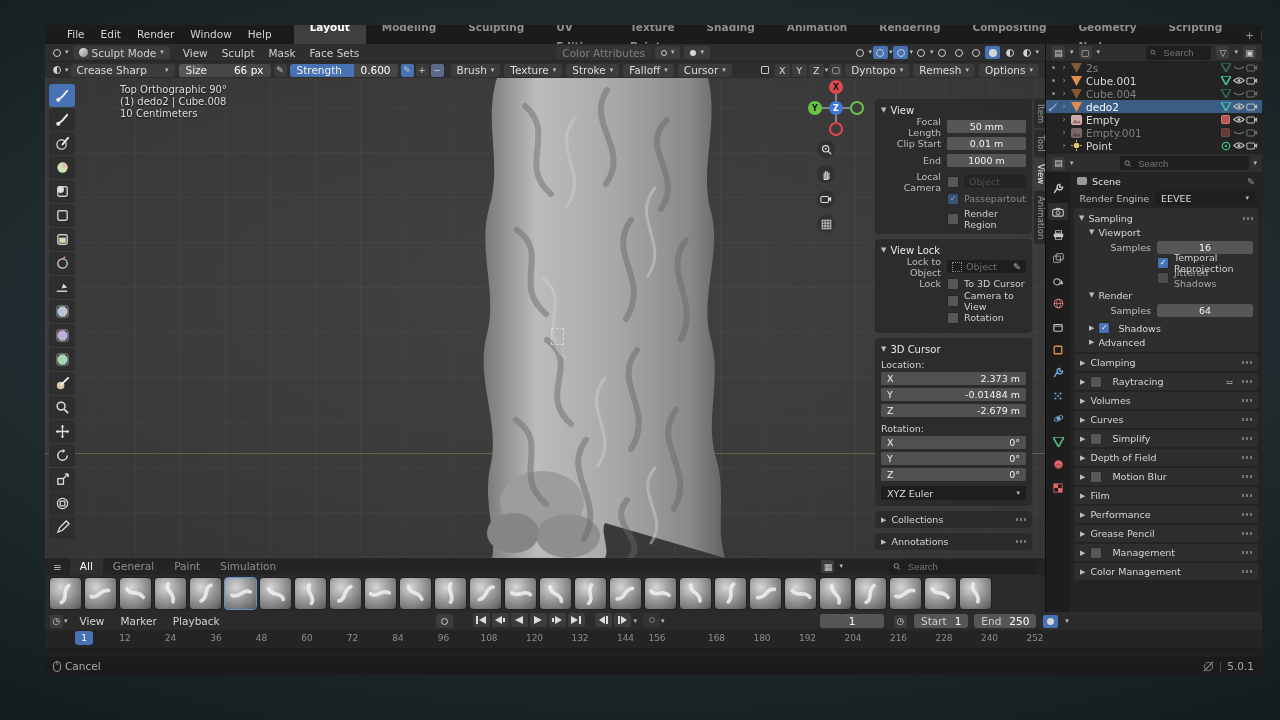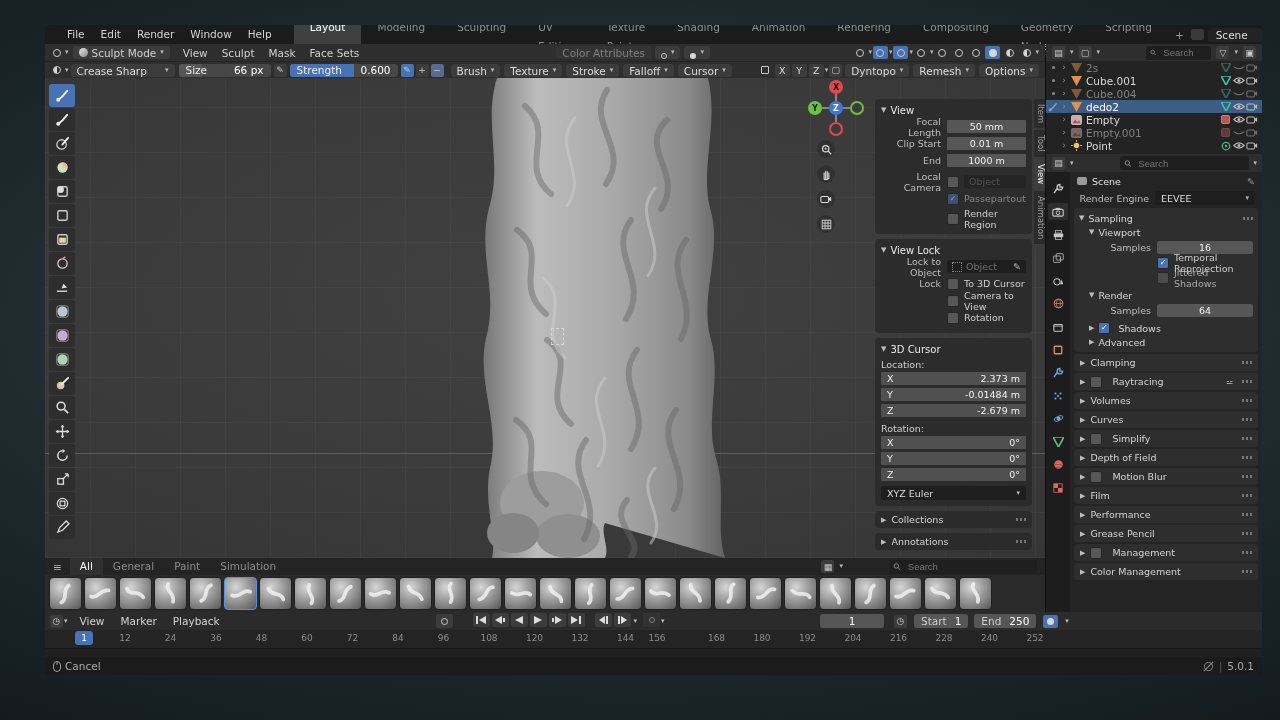--- a/index.html
+++ b/index.html
@@ -6,32 +6,32 @@
     font-family:"DejaVu Sans","Liberation Sans",sans-serif;background:#0c1214;}
   .desktop{position:fixed;inset:0;
     background:radial-gradient(120% 95% at 50% 45%, #2e3e42 0%, #202c2f 40%, #101719 78%, #070b0c 100%);}
   .app{position:absolute;left:45px;top:25px;width:1217px;height:650px;background:#0e0e0e;
     border-radius:5px;overflow:hidden;color:#cfcfcf;font-size:10.5px;}
   
   .topbar{position:absolute;left:0;top:0;width:1217px;height:19px;background:#1b1b1b;display:flex;align-items:center;}
   .logo{width:16px;height:13px;margin:0 6px 0 8px;border-radius:3px;background:radial-gradient(circle at 35% 35%,#ff9f43,#d96b1f 70%);}
   .tmenu{padding:0 8px;height:19px;line-height:19px;color:#d4d4d4;}
   .wtabs{display:flex;margin-left:14px;height:19px;align-items:center;}
-  .wtab{padding:0 16px;height:33px;line-height:19px;color:#8f8f8f;}
+  .wtab{padding:0 16px;height:33px;line-height:19px;color:#8f8f8f;font-weight:bold;}
   .wtab.active{background:#3f3f3f;color:#fff;border-radius:3px 3px 0 0;}
   .plus{color:#9a9a9a;padding:0 7px;}
   .topbar-right{margin-left:auto;display:flex;align-items:center;gap:4px;padding-right:8px;}
   .mini-ic{width:13px;height:11px;border-radius:2px;background:#3a3a3a;display:inline-block;}
   .scene-field{background:#232323;border-radius:3px;height:14px;line-height:14px;padding:0 8px;color:#ddd;min-width:58px;}
   
   .vp{position:absolute;left:0;top:19px;width:1000px;height:568px;background:#3a3a3a;}
   .vp-h1{position:absolute;left:0;top:0;width:100%;height:17px;background:#2e2e2e;display:flex;align-items:center;z-index:30;}
   .vp-h2{position:absolute;left:0;top:17px;width:100%;height:17px;background:#2e2e2e;display:flex;align-items:center;z-index:30;border-top:1px solid #242424;box-sizing:border-box;}
   .vmenu{padding:0 7px;color:#d0d0d0;}
-  .dd{display:inline-flex;align-items:flex-end;gap:4px;background:#3c3c3c;border-radius:3px;height:13px;padding:0 6px;color:#ddd;margin:0 2px;white-space:nowrap;}
+  .dd{display:inline-flex;align-items:center;gap:4px;background:#3c3c3c;border-radius:3px;height:13px;padding:0 6px;color:#ddd;margin:0 2px;white-space:nowrap;}
   .dd.dim{opacity:.45;}
   .caret{font-size:7px;color:#bbb;line-height:13px;}
   .modechip{display:flex;align-items:center;gap:4px;background:#3c3c3c;border-radius:3px;height:13px;padding:0 6px;margin-left:4px;}
   .brushdot{width:9px;height:9px;border-radius:50%;background:linear-gradient(135deg,#e8e8e8,#8a8a8a);}
   .hic{width:15px;height:13px;border-radius:2px;margin:0 1px;background:#2e2e2e;display:inline-flex;align-items:center;justify-content:center;}
   .hic.on{background:#4772b3;}
   .circ{width:8px;height:8px;border-radius:50%;border:1.5px solid #c9c9c9;box-sizing:border-box;}
   .circ.fill{background:#d6d6d6;border:none;}
   .circ.half{background:linear-gradient(90deg,#d6d6d6 50%,transparent 50%);border:1px solid #c9c9c9;}
   .slider{position:relative;background:#474747;border-radius:3px;height:13px;overflow:hidden;display:flex;align-items:center;margin:0 2px;}
@@ -344,20 +344,25 @@
           <path d="M582 422 C562 446 601 461 586 479"></path>
         </g>
         <g fill="none" stroke="#cecece" stroke-width="3" stroke-linecap="round" opacity="0.5">
           <path d="M530 40 C505 70 545 95 522 128"></path>
           <path d="M610 110 C585 140 625 165 603 198"></path>
           <path d="M498 200 C528 225 490 252 520 280"></path>
           <path d="M560 300 C535 330 575 355 553 388"></path>
           <path d="M610 390 C588 415 625 438 606 465"></path>
         </g>
       </svg>
+      <div class="overlay-text">
+        <div>Top Orthographic 90°</div>
+        <div>(1) dedo2 | Cube.008</div>
+        <div>10 Centimeters</div>
+      </div>
       <div class="bcursor"></div>
 
       <div class="gizmo">
         <div class="gz-line" style="left:27px;top:14px;width:2px;height:28px"></div>
         <div class="gz-line" style="left:14px;top:27px;width:28px;height:2px"></div>
         <div class="ball" style="left:21px;top:0;background:#e0484f">X</div>
         <div class="ball" style="left:0;top:21px;background:#6bc242">Y</div>
         <div class="ball" style="left:21px;top:21px;background:#3f77d4;color:#fff">Z</div>
         <div class="ball hollow" style="left:42px;top:21px;border:2px solid #6bc242"></div>
         <div class="ball hollow" style="left:21px;top:42px;border:2px solid #e0484f"></div>

